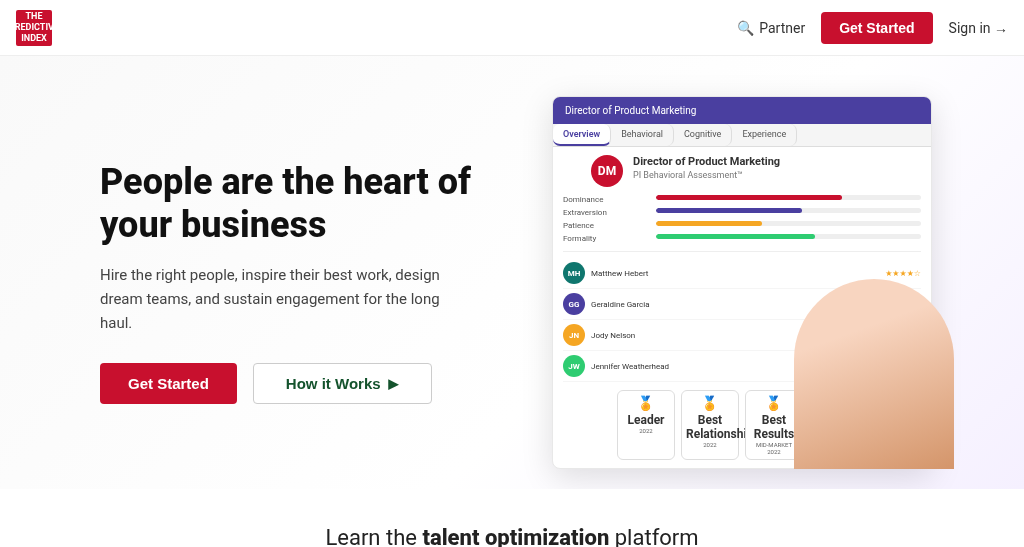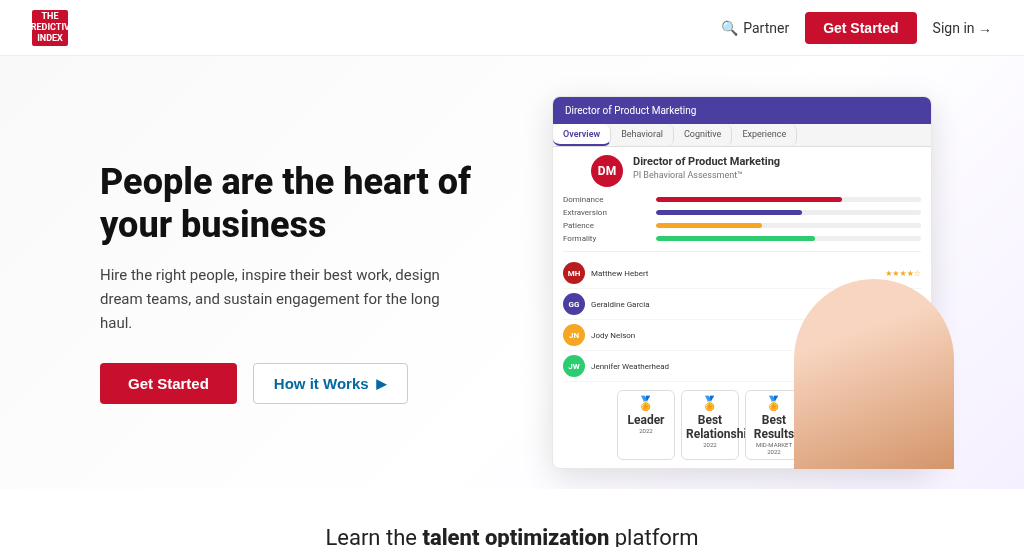--- a/index.html
+++ b/index.html
@@ -1,21 +1,21 @@
 <!DOCTYPE html>
 <html><head>
   <meta charset="utf-8">
   <style>
     * { margin: 0; padding: 0; box-sizing: border-box; }
     body { font-family: -apple-system, BlinkMacSystemFont, 'Segoe UI', Roboto, sans-serif; background: #fff; overflow-x: hidden; }
 
     
     nav {
       display: flex; align-items: center; justify-content: space-between;
-      padding: 0 32px; height: 56px; border-bottom: 1px solid #eee;
+      padding: 0 16px; height: 56px; border-bottom: 1px solid #eee;
       background: #fff; position: relative; z-index: 10;
     }
     .nav-left { display: flex; align-items: center; gap: 32px; }
     .logo { display: flex; align-items: center; gap: 8px; }
     .logo-box {
       background: #c8102e; color: #fff; font-weight: 900; font-size: 11px;
       width: 36px; height: 36px; display: flex; align-items: center; justify-content: center;
       border-radius: 2px; line-height: 1.1; text-align: center; padding: 2px;
     }
     .logo-text { font-size: 9px; font-weight: 700; line-height: 1.2; }
@@ -39,22 +39,22 @@
     }
     .hero-content { flex: 0 0 440px; z-index: 2; }
     .hero-title { font-size: 36px; font-weight: 800; color: #111; line-height: 1.2; margin-bottom: 16px; }
     .hero-subtitle { font-size: 15px; color: #444; line-height: 1.6; margin-bottom: 28px; max-width: 360px; }
     .hero-buttons { display: flex; gap: 16px; align-items: center; }
     .btn-get-started {
       background: #c8102e; color: #fff; border: none;
       padding: 12px 28px; border-radius: 4px; font-size: 15px; font-weight: 700; cursor: pointer;
     }
     .btn-how-it-works {
-      background: #fff; color: #0369a1; border: 1.5px solid #ccc;
-      padding: 11px 20px; border-radius: 4px; font-size: 15px; font-weight: 600; cursor: pointer;
+      background: #fff; color: #14532d; border: 1.5px solid #ccc;
+      padding: 11px 32px; border-radius: 4px; font-size: 15px; font-weight: 600; cursor: pointer;
       display: flex; align-items: center; gap: 8px;
     }
     .play-icon { font-size: 13px; }
 
     
     .hero-visual {
       flex: 1; position: relative; display: flex; justify-content: center; align-items: center;
       min-height: 300px;
     }
     .dashboard-mock {
@@ -71,21 +71,21 @@
     .dashboard-body { padding: 8px 10px; }
     .profile-header { display: flex; gap: 10px; margin-bottom: 8px; margin-left: 28px; }
     .profile-avatar {
       width: 32px; height: 32px; border-radius: 50%; background: #c8102e;
       display: flex; align-items: center; justify-content: center; color: #fff; font-size: 12px; font-weight: 700;
     }
     .profile-info { font-size: 9px; color: #333; }
     .profile-info .name { font-weight: 700; font-size: 11px; margin-bottom: 2px; }
     .profile-info .role { color: #777; }
     .data-bars { margin-bottom: 8px; }
-    .data-bar-row { display: flex; align-items: center; gap: 13px; margin-bottom: 4px; }
+    .data-bar-row { display: flex; align-items: flex-start; gap: 13px; margin-bottom: 4px; }
     .data-bar-label { font-size: 8px; color: #555; width: 80px; }
     .data-bar-track { flex: 1; height: 5px; background: #eee; border-radius: 3px; overflow: hidden; }
     .data-bar-fill { height: 100%; border-radius: 3px; }
     .candidate-list { border-top: 1px solid #eee; padding-top: 6px; }
     .candidate-row {
       display: flex; align-items: center; gap: 6px; padding: 4px 0;
       border-bottom: 1px solid #f5f5f5;
     }
     .candidate-avatar {
       width: 22px; height: 22px; border-radius: 50%; font-size: 8px;
@@ -218,21 +218,21 @@
           <div class="data-bar-row">
             <span class="data-bar-label">Formality</span>
             <div class="data-bar-track">
                 <div class="data-bar-fill" style="width:60%;background:#2ecc71;"></div>
               </div>
           </div>
         </div>
 
         <div class="candidate-list">
           <div class="candidate-row">
-            <div class="candidate-avatar" style="background:#b91c1c;">MH</div>
+            <div class="candidate-avatar" style="background:#0f766e;">MH</div>
             <span class="candidate-name">Matthew Hebert</span>
             <span class="candidate-stars">★★★★☆</span>
           </div>
           <div class="candidate-row">
             <div class="candidate-avatar" style="background:#4a3fa0;">GG</div>
             <span class="candidate-name">Geraldine Garcia</span>
             <span class="candidate-stars">★★★★☆</span>
           </div>
           <div class="candidate-row">
             <div class="candidate-avatar" style="background:#f5a623;">JN</div>

